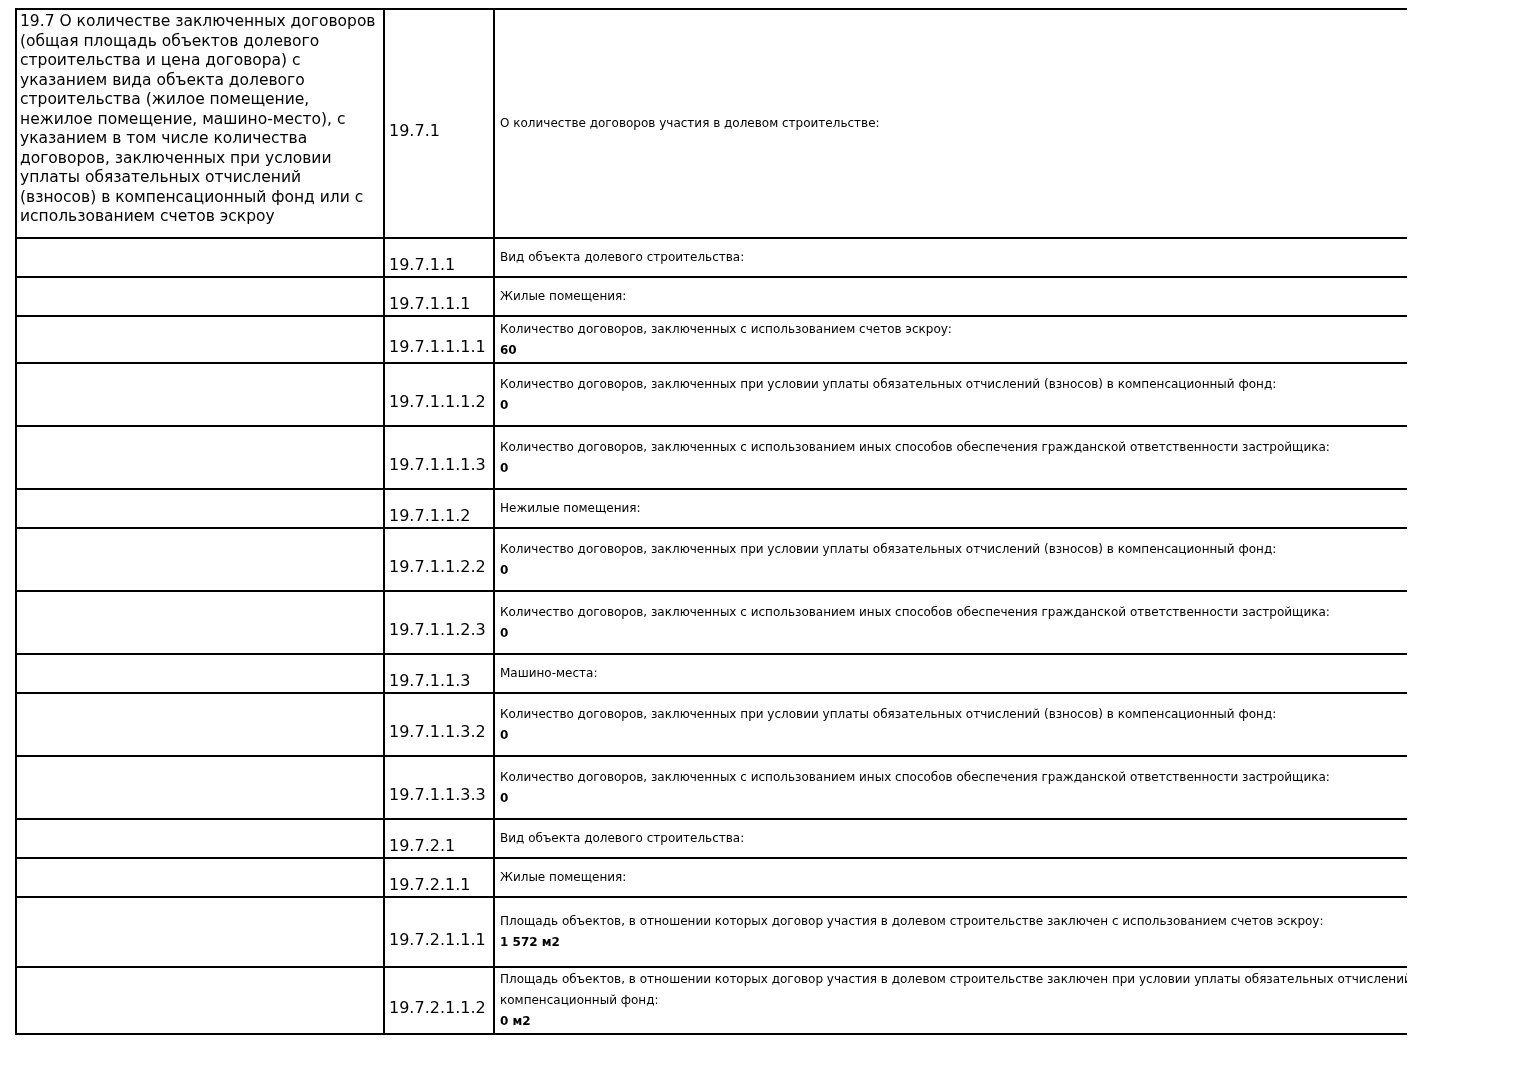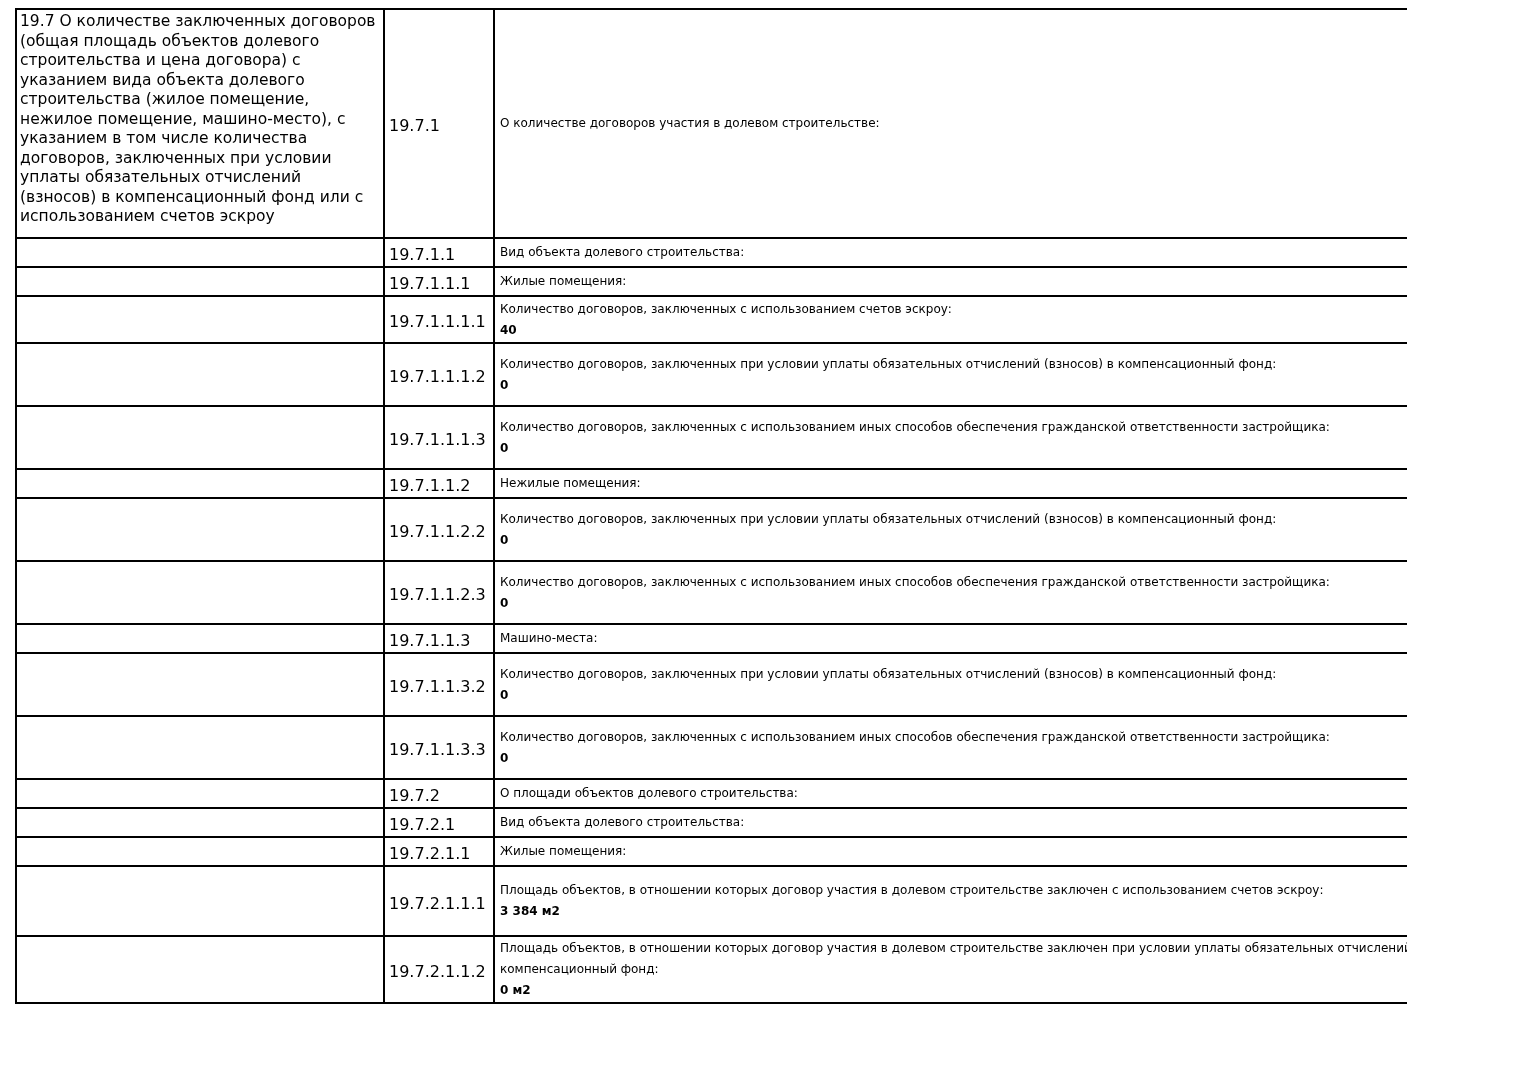--- a/index.html
+++ b/index.html
@@ -28,21 +28,21 @@
     word-wrap: break-word;
   }
   td.c1 {
     vertical-align: top;
     padding: 2px 3px;
     font-size: 15.5px;
     line-height: 19.5px;
   }
   td.c2 {
     vertical-align: middle;
-    padding: 6px 2px 1px 4px;
+    padding: 16px 2px 1px 4px;
     font-size: 16px;
     line-height: 20px;
     white-space: nowrap;
   }
   td.c3 {
     vertical-align: middle;
     padding: 1px 5px;
     font-size: 12px;
     line-height: 21px;
   }
@@ -101,21 +101,21 @@
         </td>
       </tr>
 
       <tr class="rh47">
         <td class="c1"></td>
         <td class="c2">
           <span>19.7.1.1.1.1</span>
         </td>
         <td class="c3">
           <div>Количество договоров, заключенных с использованием счетов эскроу:</div>
-          <div class="val">40</div>
+          <div class="val">60</div>
         </td>
       </tr>
 
       <tr class="rh63">
         <td class="c1"></td>
         <td class="c2">
           <span>19.7.1.1.1.2</span>
         </td>
         <td class="c3">
           <div>Количество договоров, заключенных при условии уплаты обязательных отчислений (взносов) в компенсационный фонд:</div>
@@ -193,29 +193,20 @@
         <td class="c1"></td>
         <td class="c2">
           <span>19.7.1.1.3.3</span>
         </td>
         <td class="c3">
           <div>Количество договоров, заключенных с использованием иных способов обеспечения гражданской ответственности застройщика:</div>
           <div class="val">0</div>
         </td>
       </tr>
 
-      <tr class="rh25">
-        <td class="c1"></td>
-        <td class="c2">
-          <span>19.7.2</span>
-        </td>
-        <td class="c3">
-          <div>О площади объектов долевого строительства:</div>
-        </td>
-      </tr>
 
       <tr class="rh25">
         <td class="c1"></td>
         <td class="c2">
           <span>19.7.2.1</span>
         </td>
         <td class="c3">
           <div>Вид объекта долевого строительства:</div>
         </td>
       </tr>
@@ -230,21 +221,21 @@
         </td>
       </tr>
 
       <tr class="rh70">
         <td class="c1"></td>
         <td class="c2">
           <span>19.7.2.1.1.1</span>
         </td>
         <td class="c3">
           <div>Площадь объектов, в отношении которых договор участия в долевом строительстве заключен с использованием счетов эскроу:</div>
-          <div class="val">3 384 м2</div>
+          <div class="val">1 572 м2</div>
         </td>
       </tr>
 
       <tr class="rh62">
         <td class="c1"></td>
         <td class="c2">
           <span>19.7.2.1.1.2</span>
         </td>
         <td class="c3">
           <div>Площадь объектов, в отношении которых договор участия в долевом строительстве заключен при условии уплаты обязательных отчислений (взносов) в компенсационный фонд:</div>

